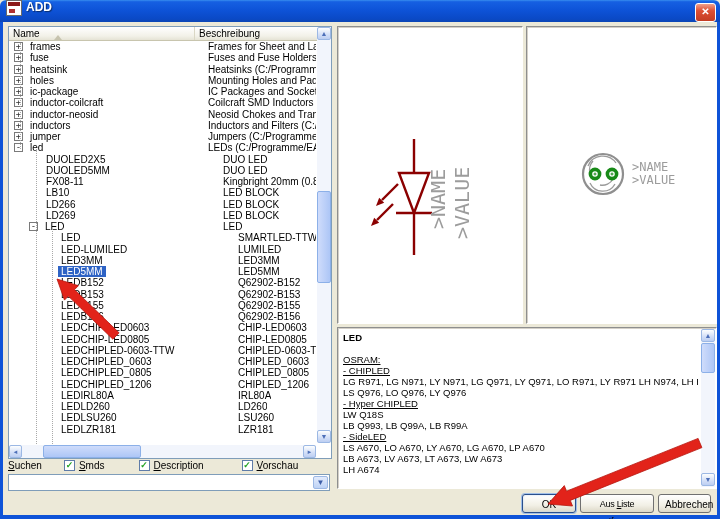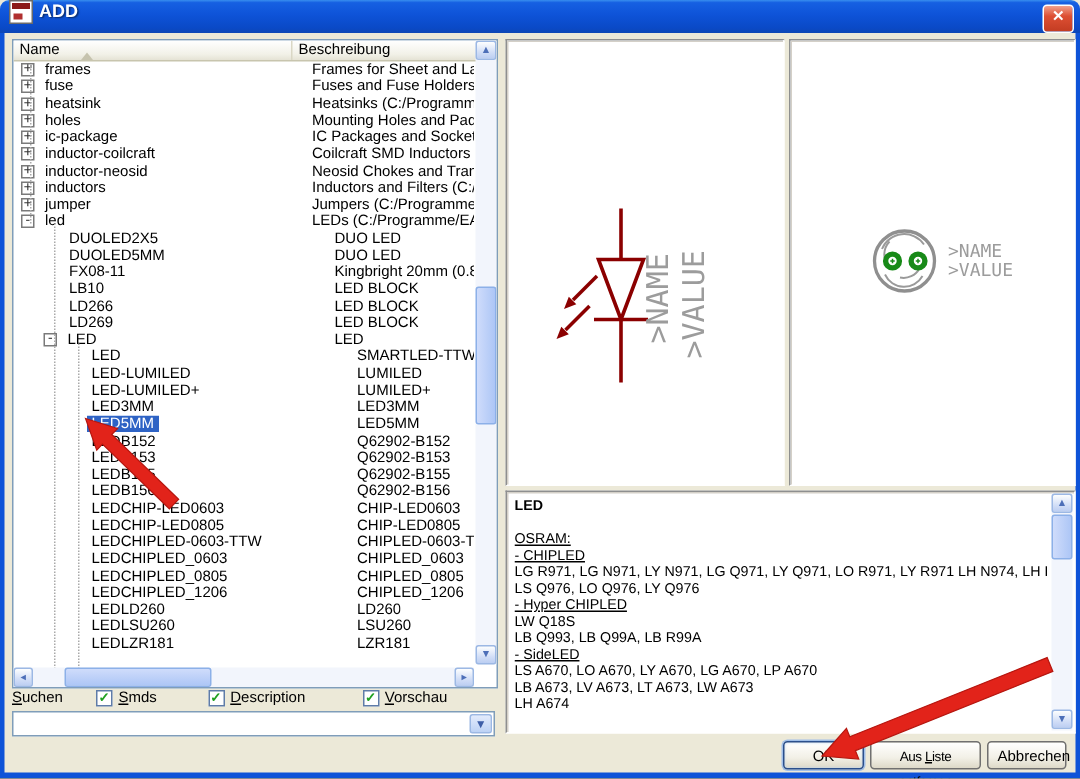--- a/index.html
+++ b/index.html
@@ -221,26 +221,20 @@
           <div class="tdesc">SMARTLED-TTW</div>
         </div>
         <div class="trow">
           <div class="tname lvl2">
             <span class="tlabel">LED-LUMILED</span>
           </div>
           <div class="tdesc">LUMILED</div>
         </div>
         <div class="trow">
           <div class="tname lvl2">
-            <span class="tlabel">LED-LUMILED+</span>
-          </div>
-          <div class="tdesc">LUMILED+</div>
-        </div>
-        <div class="trow">
-          <div class="tname lvl2">
             <span class="tlabel">LED3MM</span>
           </div>
           <div class="tdesc">LED3MM</div>
         </div>
         <div class="trow">
           <div class="tname lvl2">
             <span class="tlabel sel">LED5MM</span>
           </div>
           <div class="tdesc">LED5MM</div>
         </div>
@@ -296,20 +290,26 @@
           <div class="tname lvl2">
             <span class="tlabel">LEDCHIPLED_0805</span>
           </div>
           <div class="tdesc">CHIPLED_0805</div>
         </div>
         <div class="trow">
           <div class="tname lvl2">
             <span class="tlabel">LEDCHIPLED_1206</span>
           </div>
           <div class="tdesc">CHIPLED_1206</div>
+        </div>
+        <div class="trow">
+          <div class="tname lvl2">
+            <span class="tlabel">LEDIRL80A</span>
+          </div>
+          <div class="tdesc">IRL80A</div>
         </div>
         <div class="trow">
           <div class="tname lvl2">
             <span class="tlabel">LEDLD260</span>
           </div>
           <div class="tdesc">LD260</div>
         </div>
         <div class="trow">
           <div class="tname lvl2">
             <span class="tlabel">LEDLSU260</span>

